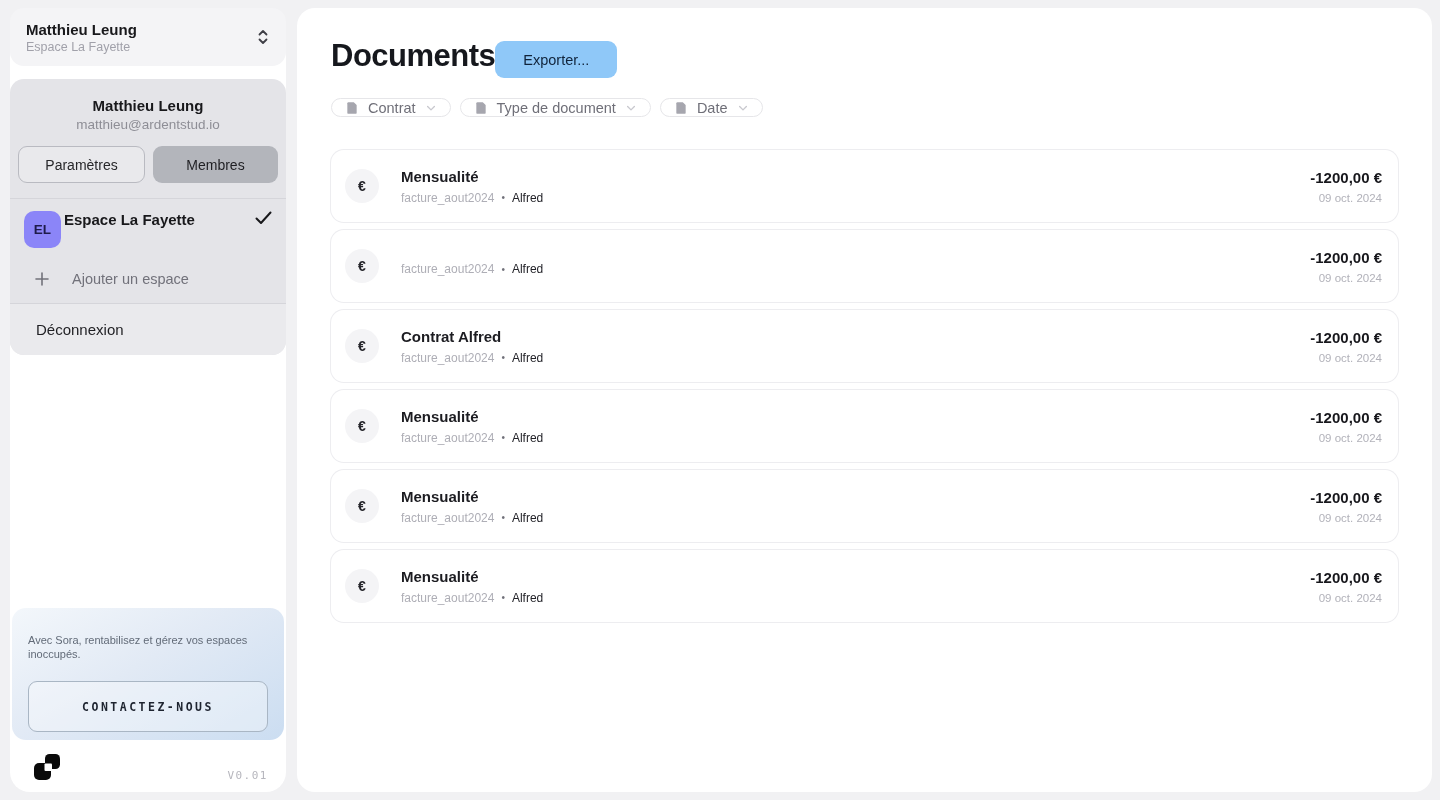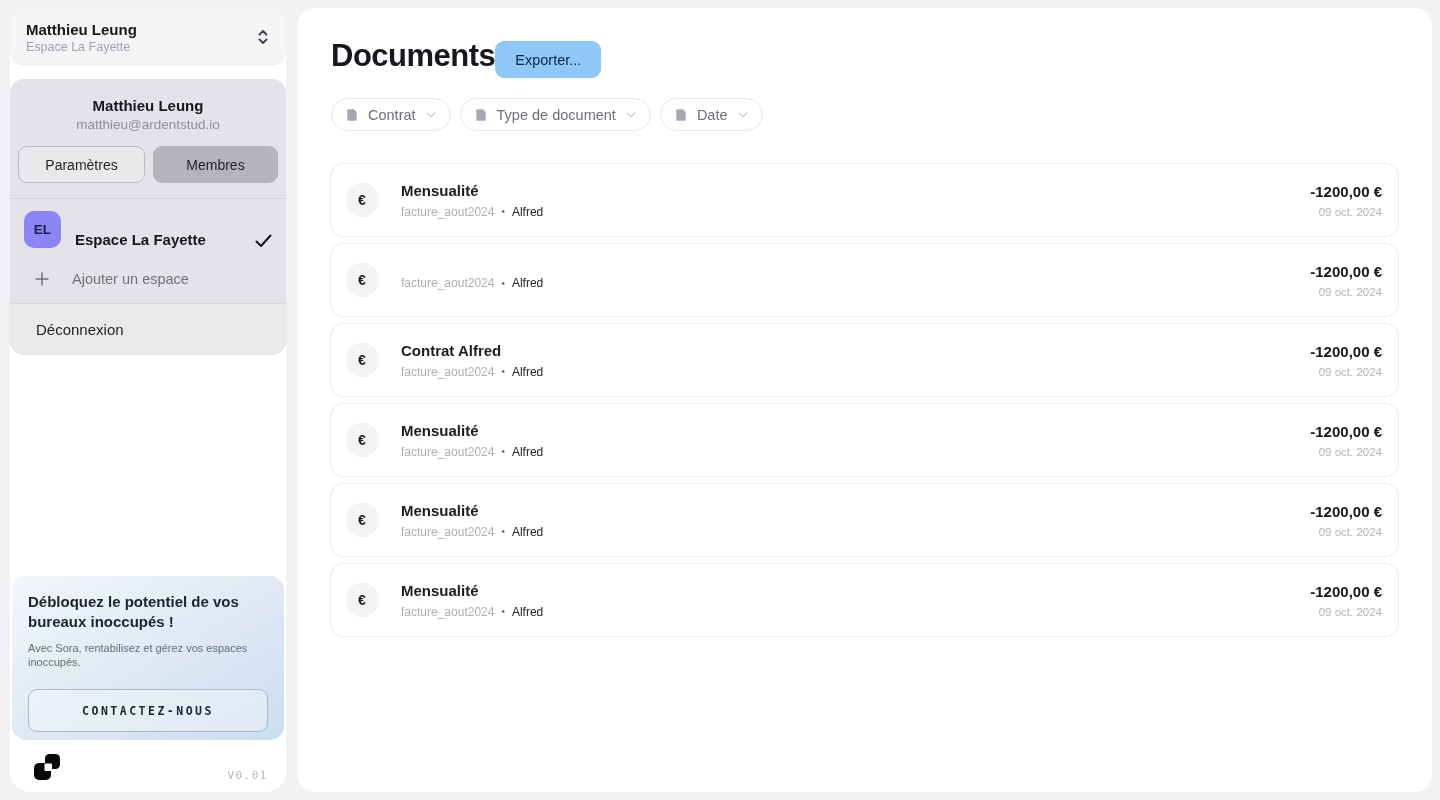--- a/index.html
+++ b/index.html
@@ -51,21 +51,21 @@
   .ap-btn {
     flex: 1; height: 37px; border-radius: 9px;
     font-size: 14px; font-family: "Liberation Sans", sans-serif;
     display: flex; align-items: center; justify-content: center;
     cursor: pointer;
   }
   .ap-btn.outline { background: #e9e9ec; border: 1px solid #b9bac1; color: #27272a; text-align: right; }
   .ap-btn.solid { background: #b3b5bb; border: none; color: #1f1f23; }
   .ap-divider { height: 1px; background: #d5d5da; margin-top: 15px; }
   .ws-row {
-    display: flex; align-items: flex-end; gap: 14px;
+    display: flex; align-items: flex-start; gap: 3px;
     padding: 9px 14px 9px 14px; margin-top: 3px; cursor: pointer;
   }
   .ws-avatar {
     width: 37px; height: 37px; border-radius: 10px;
     background: #8b85f8; color: #1e1b4b;
     font-size: 13.5px; font-weight: 700;
     display: flex; align-items: center; justify-content: center;
   }
   .ws-name { font-size: 15px; font-weight: 700; flex: 1; }
   .check-icon { color: #18181b; display: flex; }
@@ -99,21 +99,21 @@
 
   .promo-card {
     margin: 0 2px;
     border-radius: 14px;
     background: linear-gradient(150deg, #f3f7fb 0%, #e2eaf5 45%, #cbddf1 100%);
     padding: 16px 16px 8px 16px;
   }
   .promo-title { font-size: 15px; font-weight: 700; color: #1b2432; line-height: 20px; }
   .promo-sub { font-size: 11px; color: #626b78; line-height: 14px; margin-top: 9px; }
   .promo-cta {
-    margin-top: 20px; width: 100%; height: 43px;
+    margin-top: 20px; width: 100%; height: 51px;
     border: 1px solid #a9b6c4; border-radius: 9px;
     background: rgba(255,255,255,0.35);
     font-family: "DejaVu Sans Mono", monospace;
     font-size: 11.5px; font-weight: 700; letter-spacing: 2.5px;
     color: #1e2430; cursor: pointer;
     display: flex; align-items: center; justify-content: center;
   }
   .sidebar-footer {
     display: flex; align-items: flex-end; justify-content: space-between;
     padding: 14px 18px 10px 24px;
@@ -129,29 +129,29 @@
     flex: 1;
     background: #ffffff;
     border-radius: 18px;
     padding: 30px 34px;
     position: relative;
     overflow: hidden;
   }
   .main-header { display: flex; align-items: flex-start; justify-content: flex-start; }
   .page-title { font-size: 31px; font-weight: 700; letter-spacing: -0.5px; color: #16181d; }
   .export-btn {
-    height: 37px; padding: 0 20px;
+    height: 37px; padding: 0 28px;
     background: #8fc8f8; border: none; border-radius: 9px;
     font-family: "Liberation Sans", sans-serif;
     font-size: 14.5px; color: #10233a; cursor: pointer;
     margin-top: 3px;
   }
   .filters { display: flex; gap: 9px; margin-top: 20px; }
   .filter-pill {
-    height: 33px; border: 1px solid #e6e6e9; border-radius: 99px;
+    height: 19px; border: 1px solid #e6e6e9; border-radius: 99px;
     background: #fff; display: flex; align-items: center; gap: 9px;
     padding: 0 13px 0 13px; cursor: pointer;
     font-size: 14.5px; color: #6f6f78;
   }
   .filter-pill .pill-icon { color: #a6a6ae; display: flex; }
   .filter-pill .chev { color: #c9c9cf; display: flex; }
 
   .doc-list { margin-top: 33px; display: flex; flex-direction: column; gap: 8px; }
   .doc-row {
     height: 72px; background: #fff;
@@ -226,21 +226,20 @@
       <span>Ajouter un espace</span>
     </div>
 
     <div class="logout-row">Déconnexion</div>
   </div>
 
 
   <div class="sidebar-spacer"></div>
 
   <div class="promo-card">
-    <div class="promo-title">Débloquez le potentiel de vos bureaux inoccupés !</div>
     <div class="promo-sub">Avec Sora, rentabilisez et gérez vos espaces inoccupés.</div>
     <button class="promo-cta">CONTACTEZ-NOUS</button>
   </div>
 
   <div class="sidebar-footer">
     <span class="logo-icon">
       <svg width="28" height="28" viewBox="0 0 28 28">
         <rect x="11" y="0" width="15" height="15" rx="4.5" fill="#0a0a0a"></rect>
         <rect x="0" y="9" width="17" height="17" rx="5" fill="#0a0a0a"></rect>
         <rect x="10.5" y="9.5" width="7.5" height="7.5" rx="1" fill="#ffffff"></rect>

